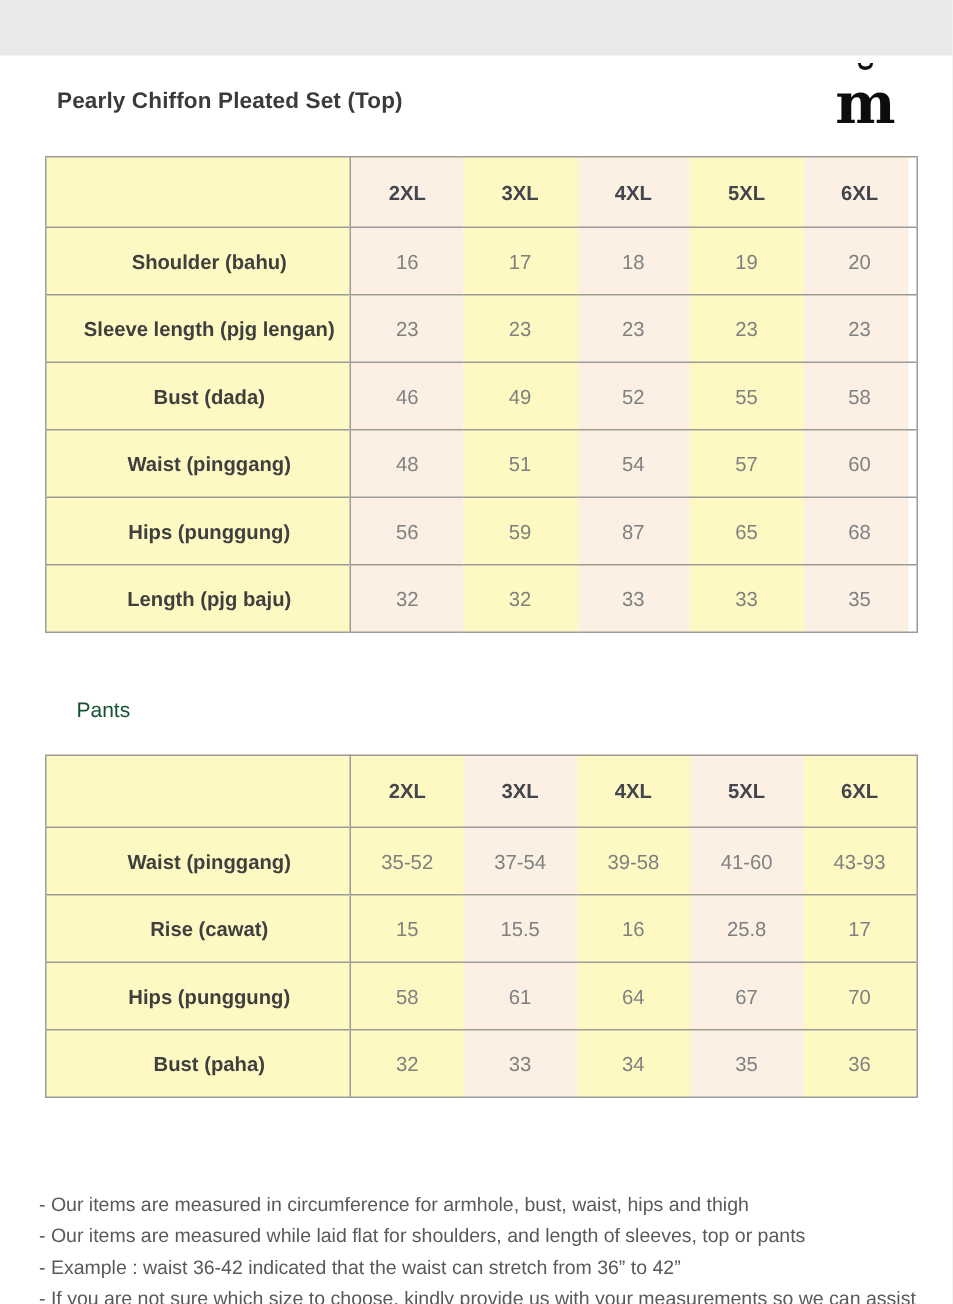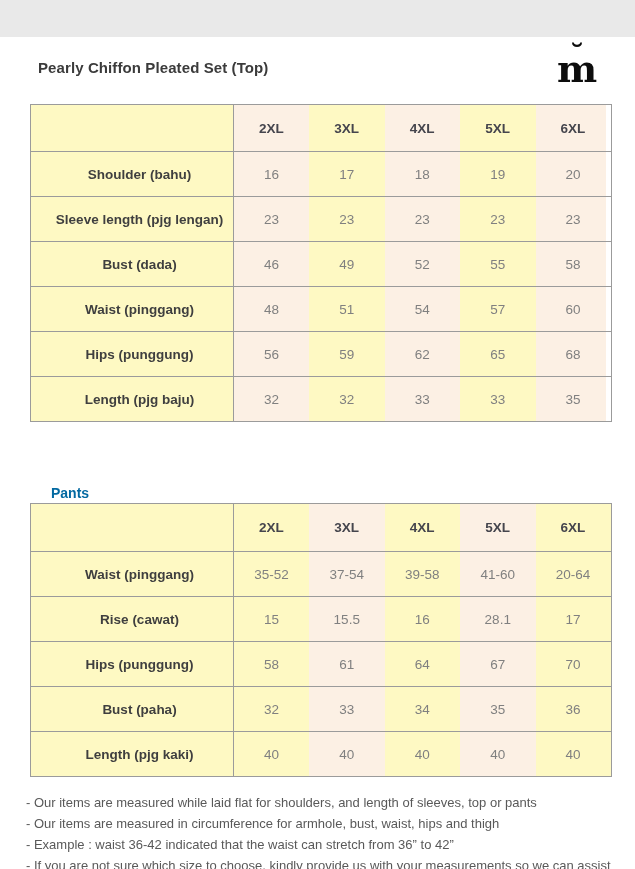--- a/index.html
+++ b/index.html
@@ -65,22 +65,22 @@
   }
   th.size-head{font-weight:bold;color:var(--header);font-size:14px;}
   td.value-cell{color:var(--value);}
   .shade{background:var(--shade);}
   .gap-right{
     background:linear-gradient(to right,
       var(--shade) 0,var(--shade) calc(100% - 5px),
       #ffffff calc(100% - 5px),#ffffff 100%);
   }
   .pants-heading{
-    position:absolute;left:51px;top:448px;
-    font-size:14px;font-weight:bold;color:#0369a1;
+    position:absolute;left:51px;top:428px;
+    font-size:14px;font-weight:normal;color:#14532d;
   }
   .notes{
     position:absolute;left:26px;top:755px;right:10px;
     font-size:13px;line-height:21px;color:var(--note);
   }
 </style>
 </head>
 <body>
 
 <div class="page">
@@ -141,21 +141,21 @@
           <td class="value-cell shade">48</td>
           <td class="value-cell">51</td>
           <td class="value-cell shade">54</td>
           <td class="value-cell">57</td>
           <td class="value-cell gap-right">60</td>
         </tr>
         <tr>
           <td class="label-cell">Hips (punggung)</td>
           <td class="value-cell shade">56</td>
           <td class="value-cell">59</td>
-          <td class="value-cell shade">62</td>
+          <td class="value-cell shade">87</td>
           <td class="value-cell">65</td>
           <td class="value-cell gap-right">68</td>
         </tr>
         <tr>
           <td class="label-cell">Length (pjg baju)</td>
           <td class="value-cell shade">32</td>
           <td class="value-cell">32</td>
           <td class="value-cell shade">33</td>
           <td class="value-cell">33</td>
           <td class="value-cell gap-right">35</td>
@@ -184,57 +184,49 @@
           <th class="size-head">6XL</th>
         </tr>
       </thead>
       <tbody>
         <tr>
           <td class="label-cell">Waist (pinggang)</td>
           <td class="value-cell">35-52</td>
           <td class="value-cell shade">37-54</td>
           <td class="value-cell">39-58</td>
           <td class="value-cell shade">41-60</td>
-          <td class="value-cell">20-64</td>
+          <td class="value-cell">43-93</td>
         </tr>
         <tr>
           <td class="label-cell">Rise (cawat)</td>
           <td class="value-cell">15</td>
           <td class="value-cell shade">15.5</td>
           <td class="value-cell">16</td>
-          <td class="value-cell shade">28.1</td>
+          <td class="value-cell shade">25.8</td>
           <td class="value-cell">17</td>
         </tr>
         <tr>
           <td class="label-cell">Hips (punggung)</td>
           <td class="value-cell">58</td>
           <td class="value-cell shade">61</td>
           <td class="value-cell">64</td>
           <td class="value-cell shade">67</td>
           <td class="value-cell">70</td>
         </tr>
         <tr>
           <td class="label-cell">Bust (paha)</td>
           <td class="value-cell">32</td>
           <td class="value-cell shade">33</td>
           <td class="value-cell">34</td>
           <td class="value-cell shade">35</td>
           <td class="value-cell">36</td>
         </tr>
-        <tr>
-          <td class="label-cell">Length (pjg kaki)</td>
-          <td class="value-cell">40</td>
-          <td class="value-cell shade">40</td>
-          <td class="value-cell">40</td>
-          <td class="value-cell shade">40</td>
-          <td class="value-cell">40</td>
-        </tr>
       </tbody>
     </table>
 
   <div class="notes">
+    <div>- Our items are measured in circumference for armhole, bust, waist, hips and thigh</div>
     <div>- Our items are measured while laid flat for shoulders, and length of sleeves, top or pants</div>
-    <div>- Our items are measured in circumference for armhole, bust, waist, hips and thigh</div>
     <div>- Example : waist 36-42 indicated that the waist can stretch from 36” to 42”</div>
     <div>- If you are not sure which size to choose, kindly provide us with your measurements so we can assist you</div>
   </div>
 
 </div>
 
 </body></html>

